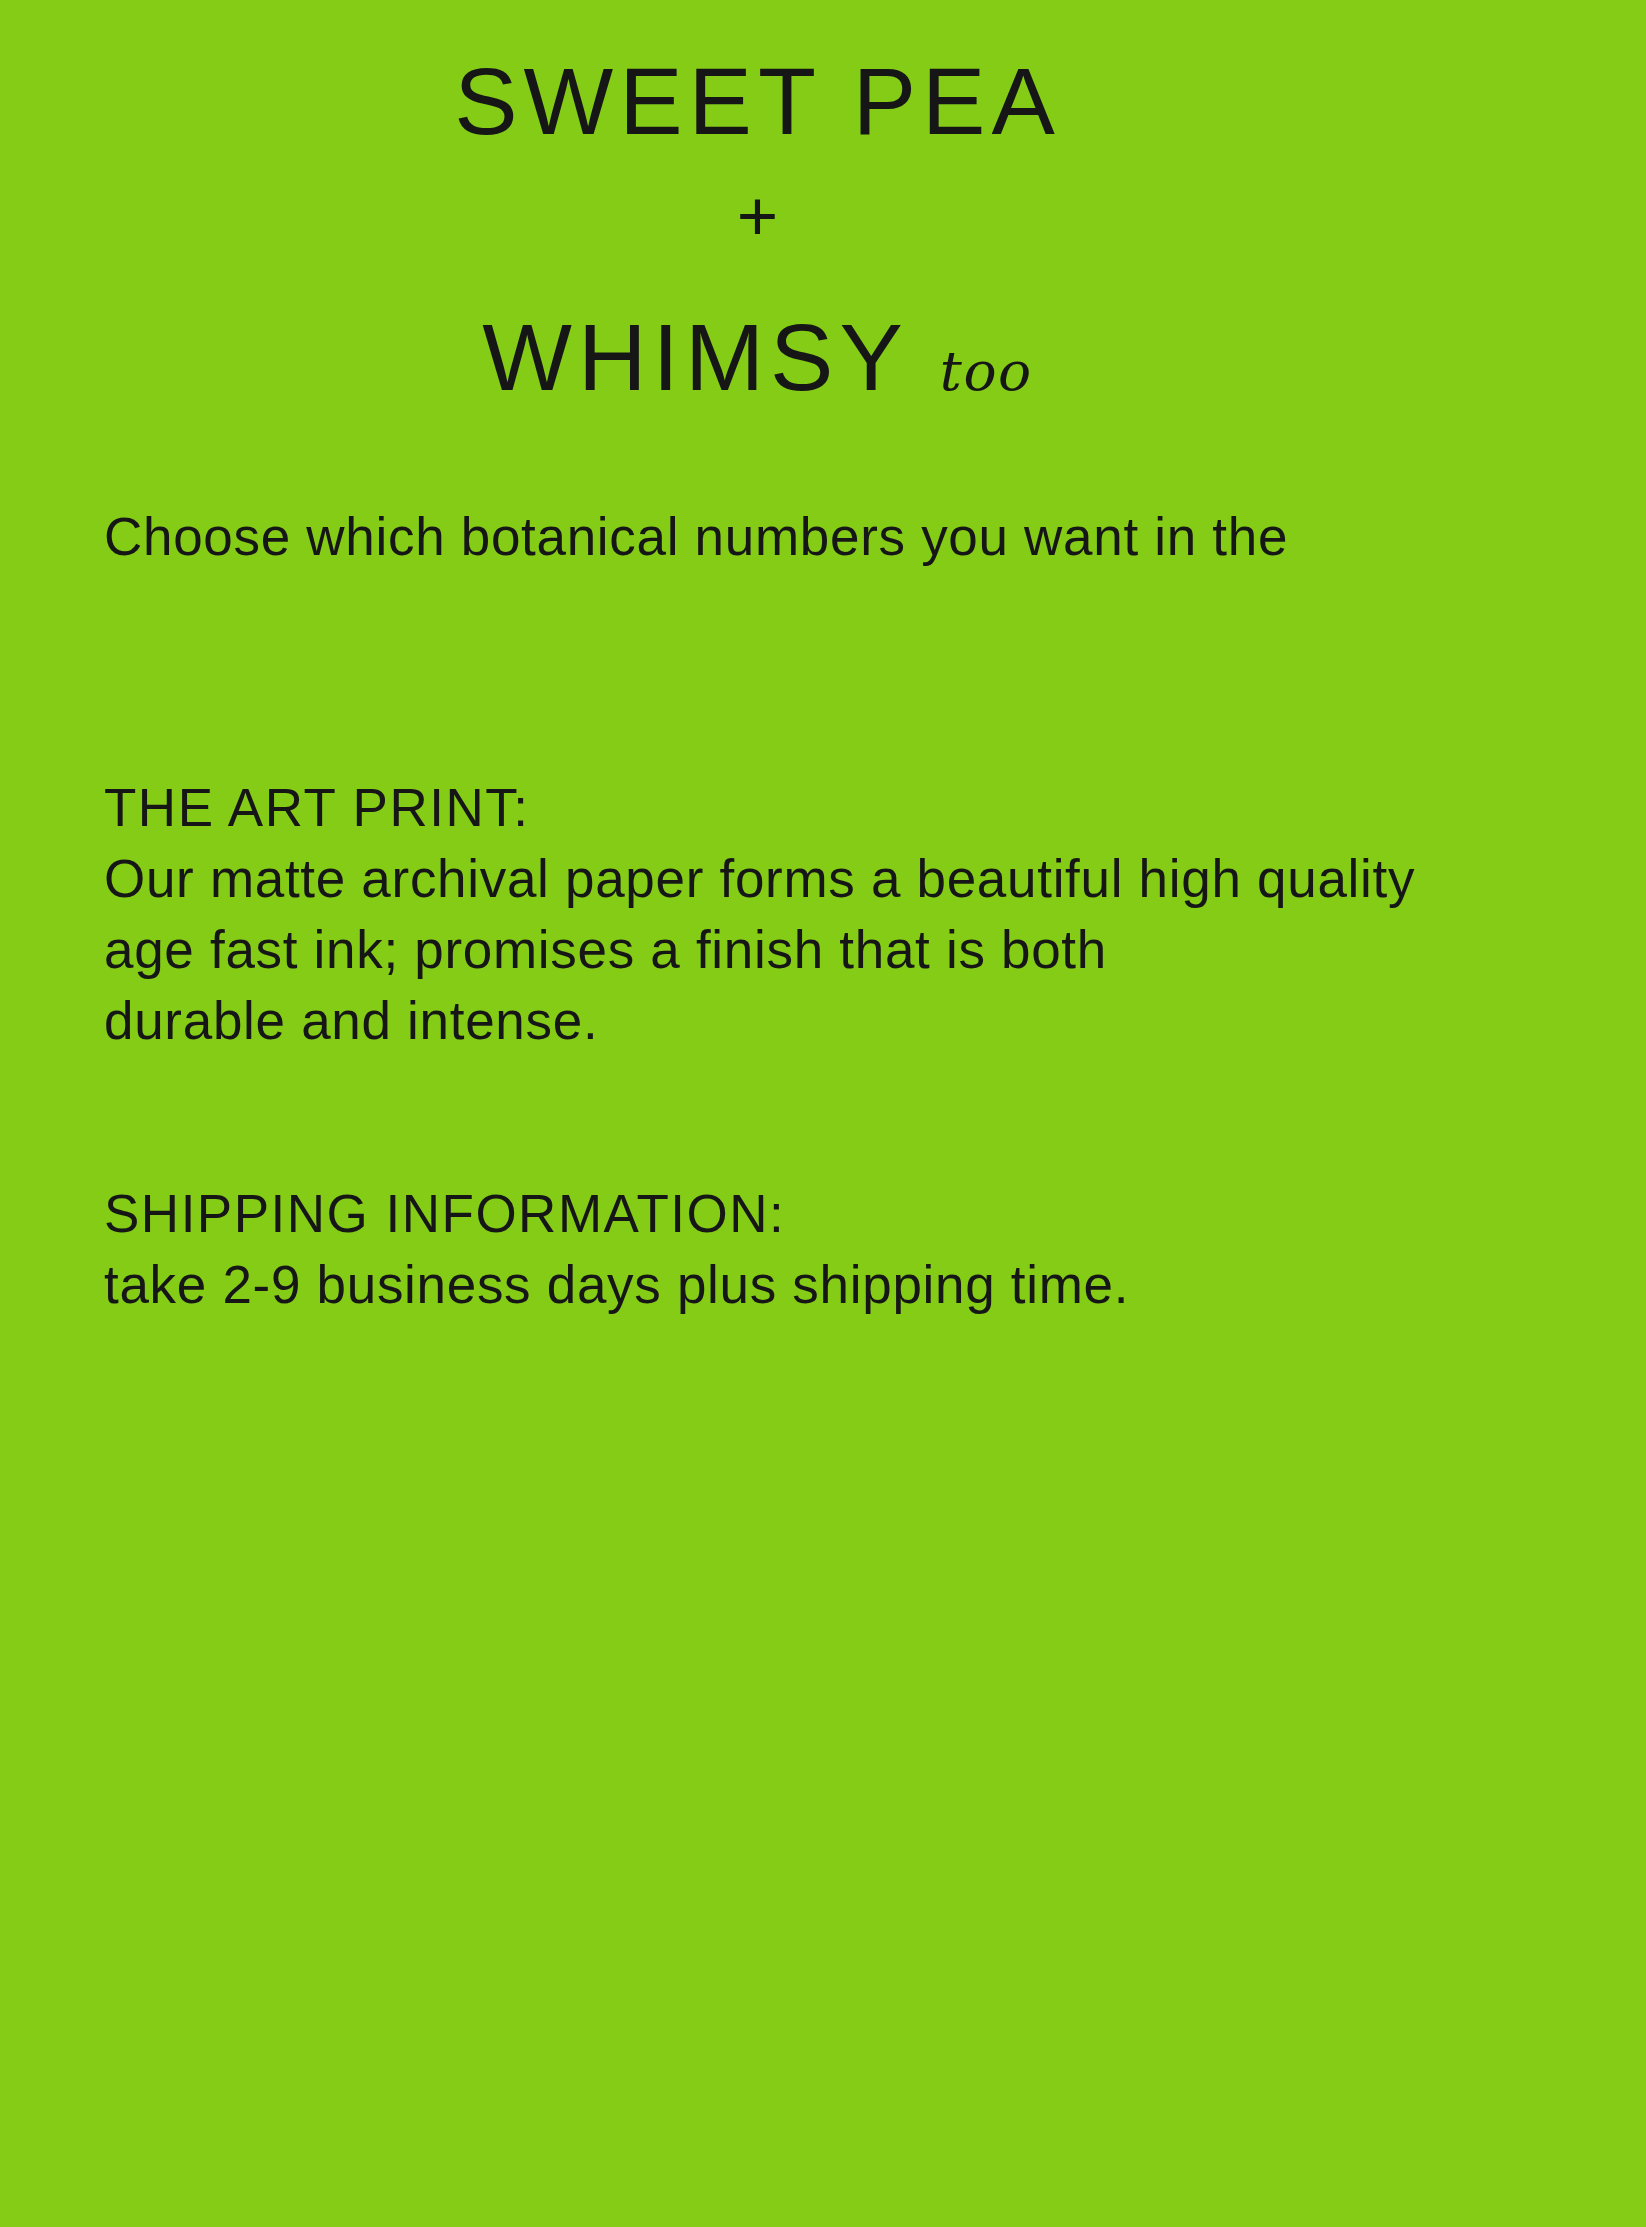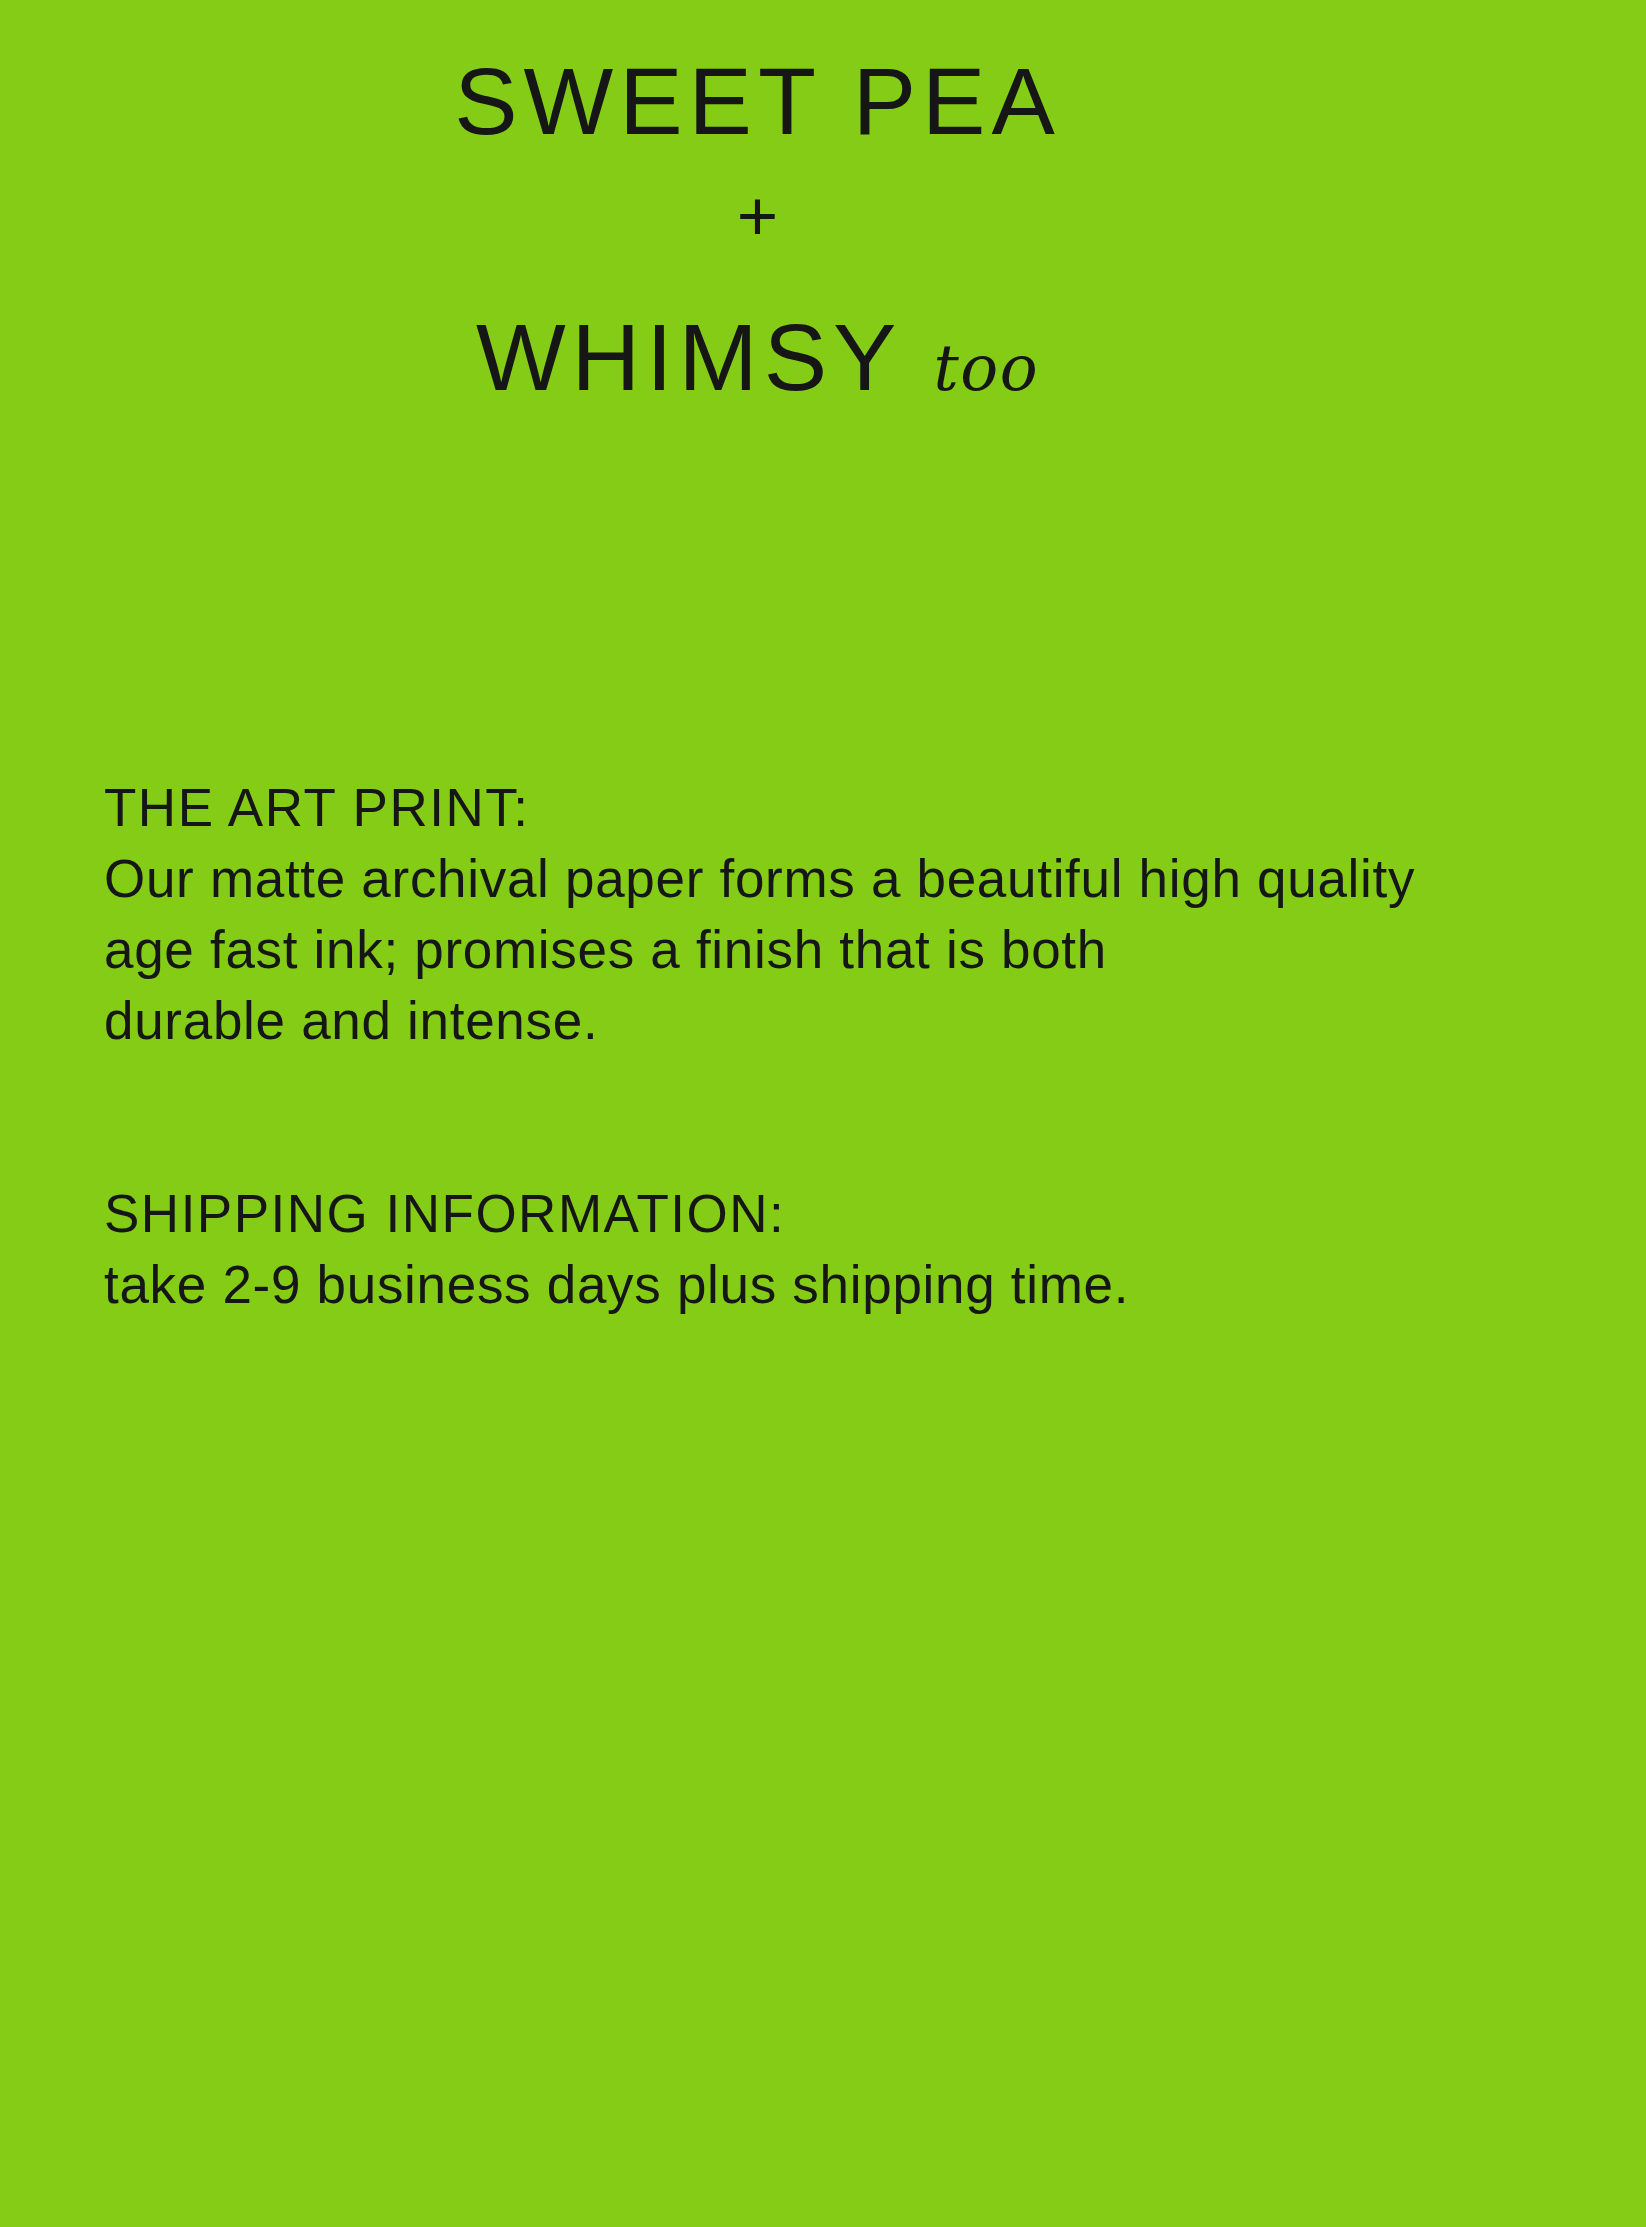--- a/index.html
+++ b/index.html
@@ -43,21 +43,21 @@
   }
   .brand-line2 {
     top: 310px;
     font-size: 95px;
     letter-spacing: 6px;
   }
   .brand-script {
     font-family: "DejaVu Serif", "Liberation Serif", cursive, serif;
     font-style: italic;
     font-weight: 400;
-    font-size: 63px;
+    font-size: 55px;
     letter-spacing: 1.5px;
     margin-left: 31px;
     margin-top: 44px;
   }
   
   .section {
     position: absolute;
     left: 104px;
     font-size: 53px;
     line-height: 71px;
@@ -77,20 +77,21 @@
 
 <div class="page">
 
   <div class="brand-row brand-line1">SWEET PEA</div>
 
   <div class="brand-row brand-plus">+</div>
 
   <div class="brand-row brand-line2"><span>WHIMSY</span><span class="brand-script">too</span></div>
 
   <div class="section" id="section-pick">
+    <div class="section-line">Choose which botanical numbers you want in the</div>
   </div>
 
   <div class="section" id="section-print">
     <div class="section-heading">THE ART PRINT:</div>
     <div class="section-line">Our matte archival paper forms a beautiful high quality</div>
     <div class="section-line">age fast ink; promises a finish that is both</div>
     <div class="section-line">durable and intense.</div>
   </div>
 
   <div class="section" id="section-shipping">

